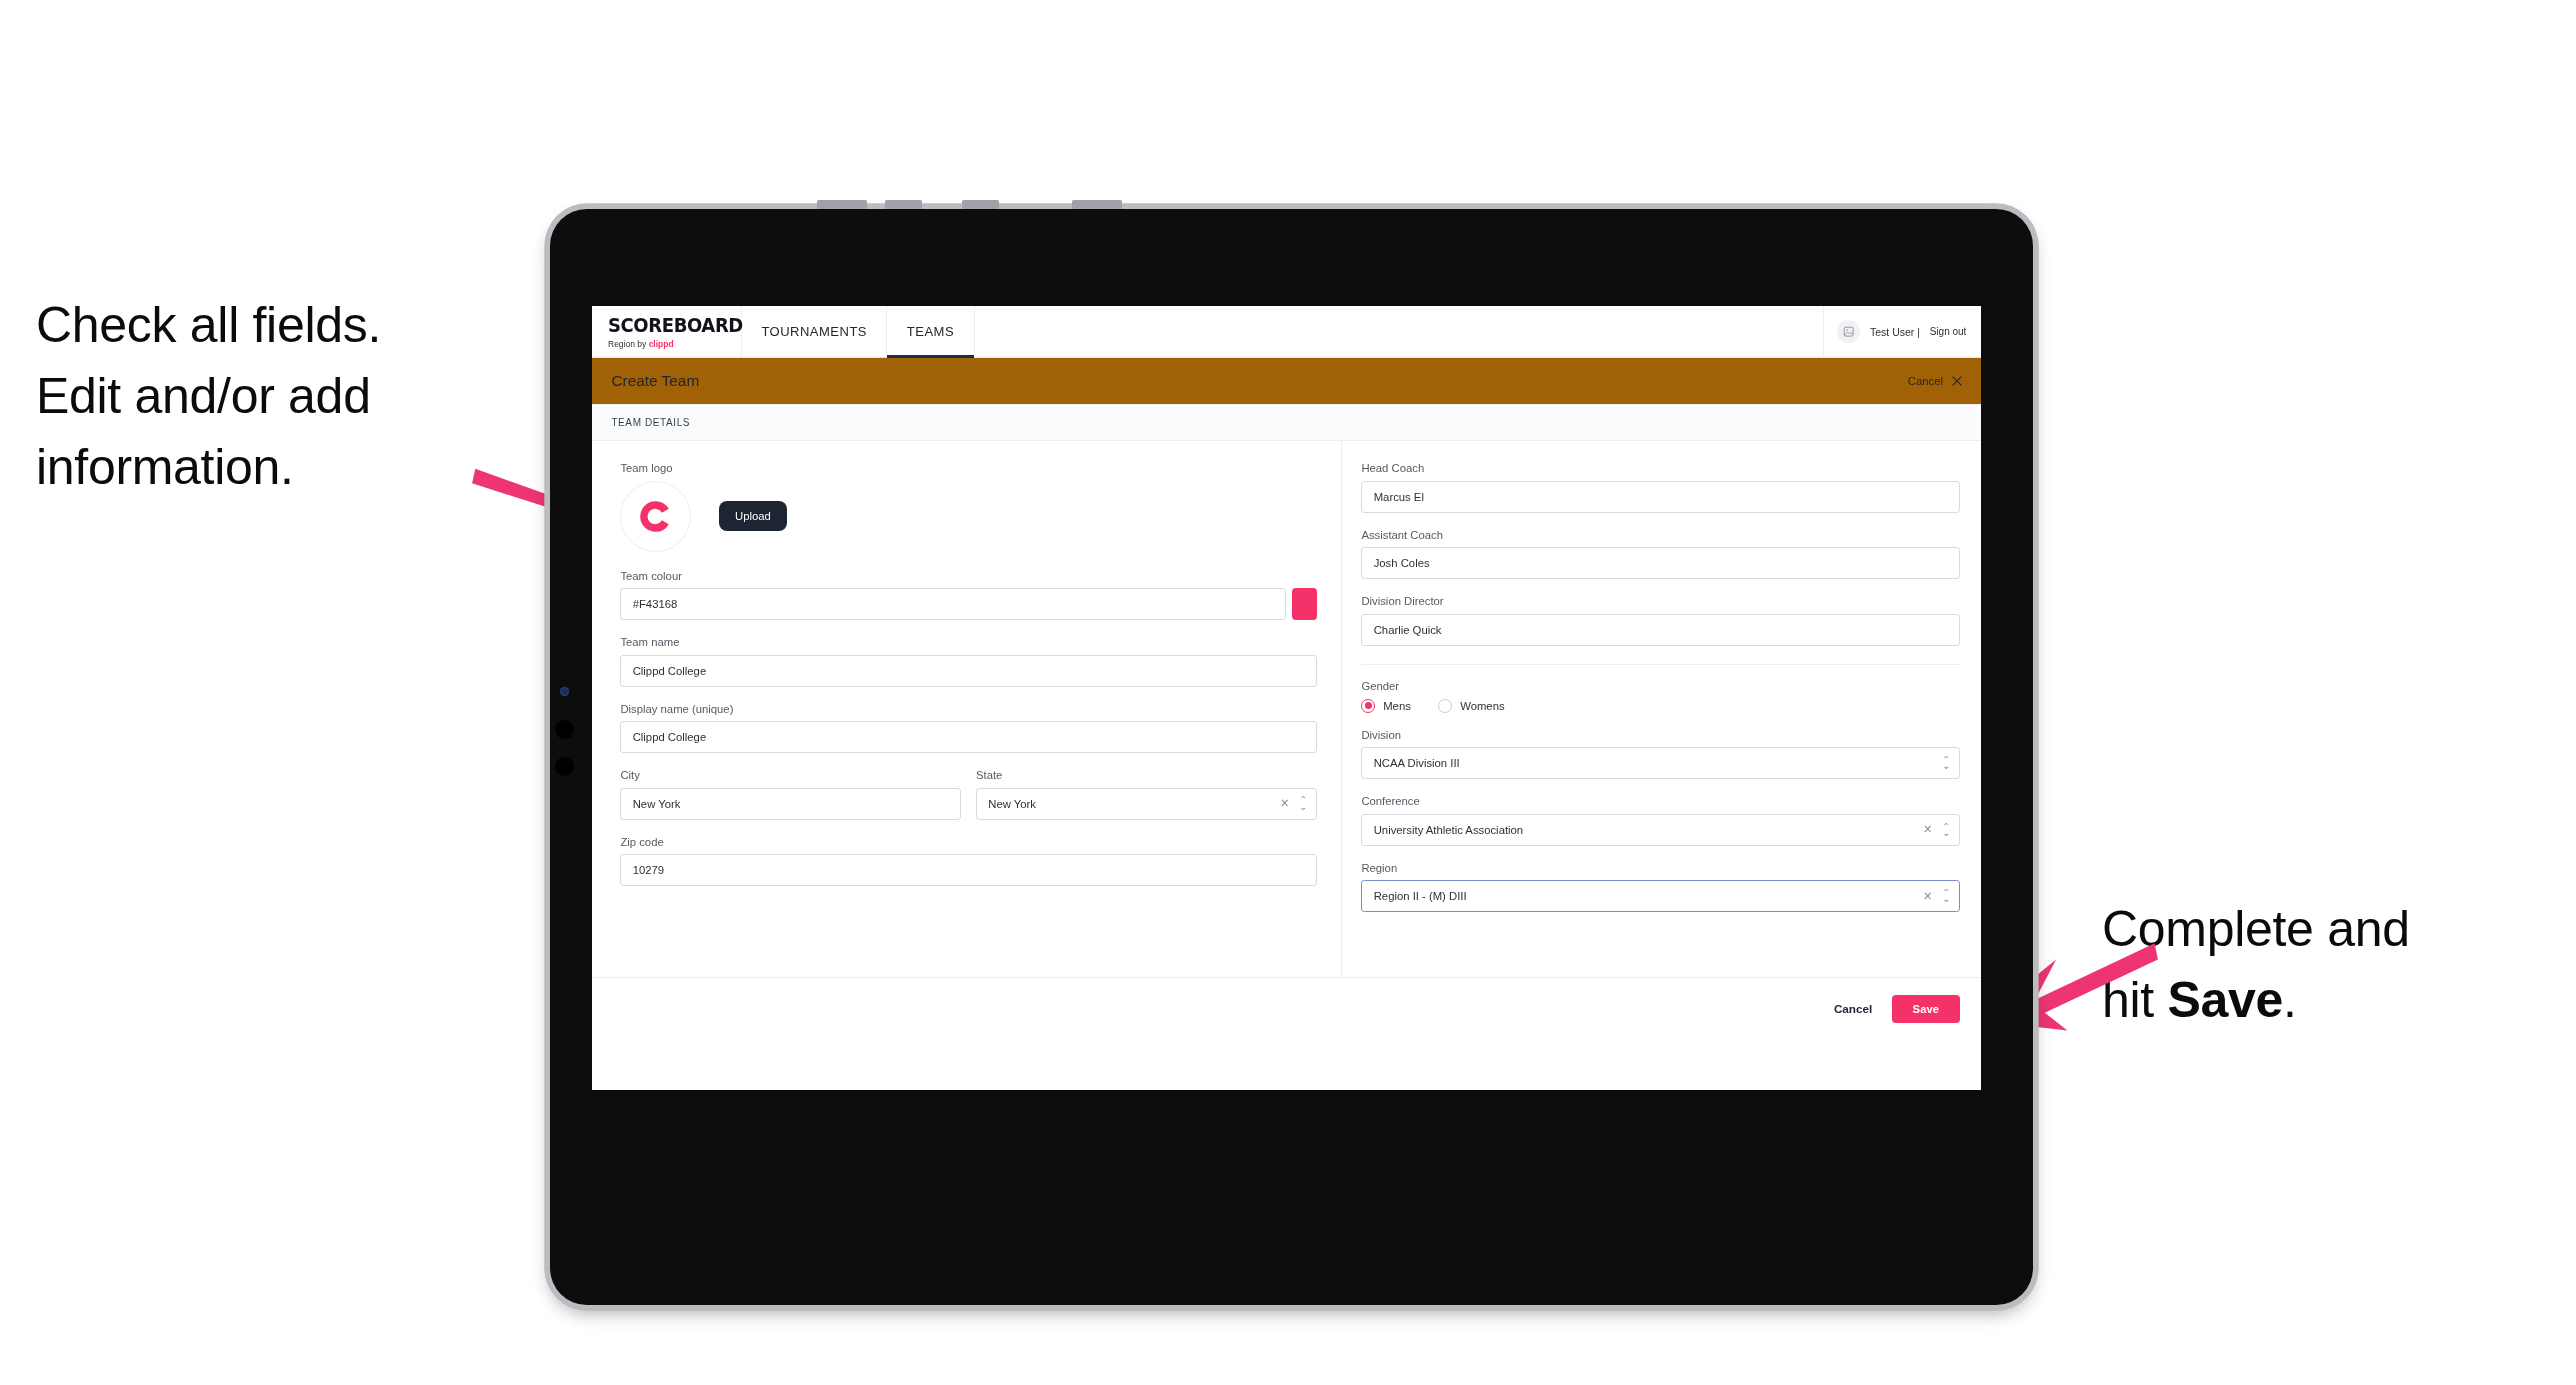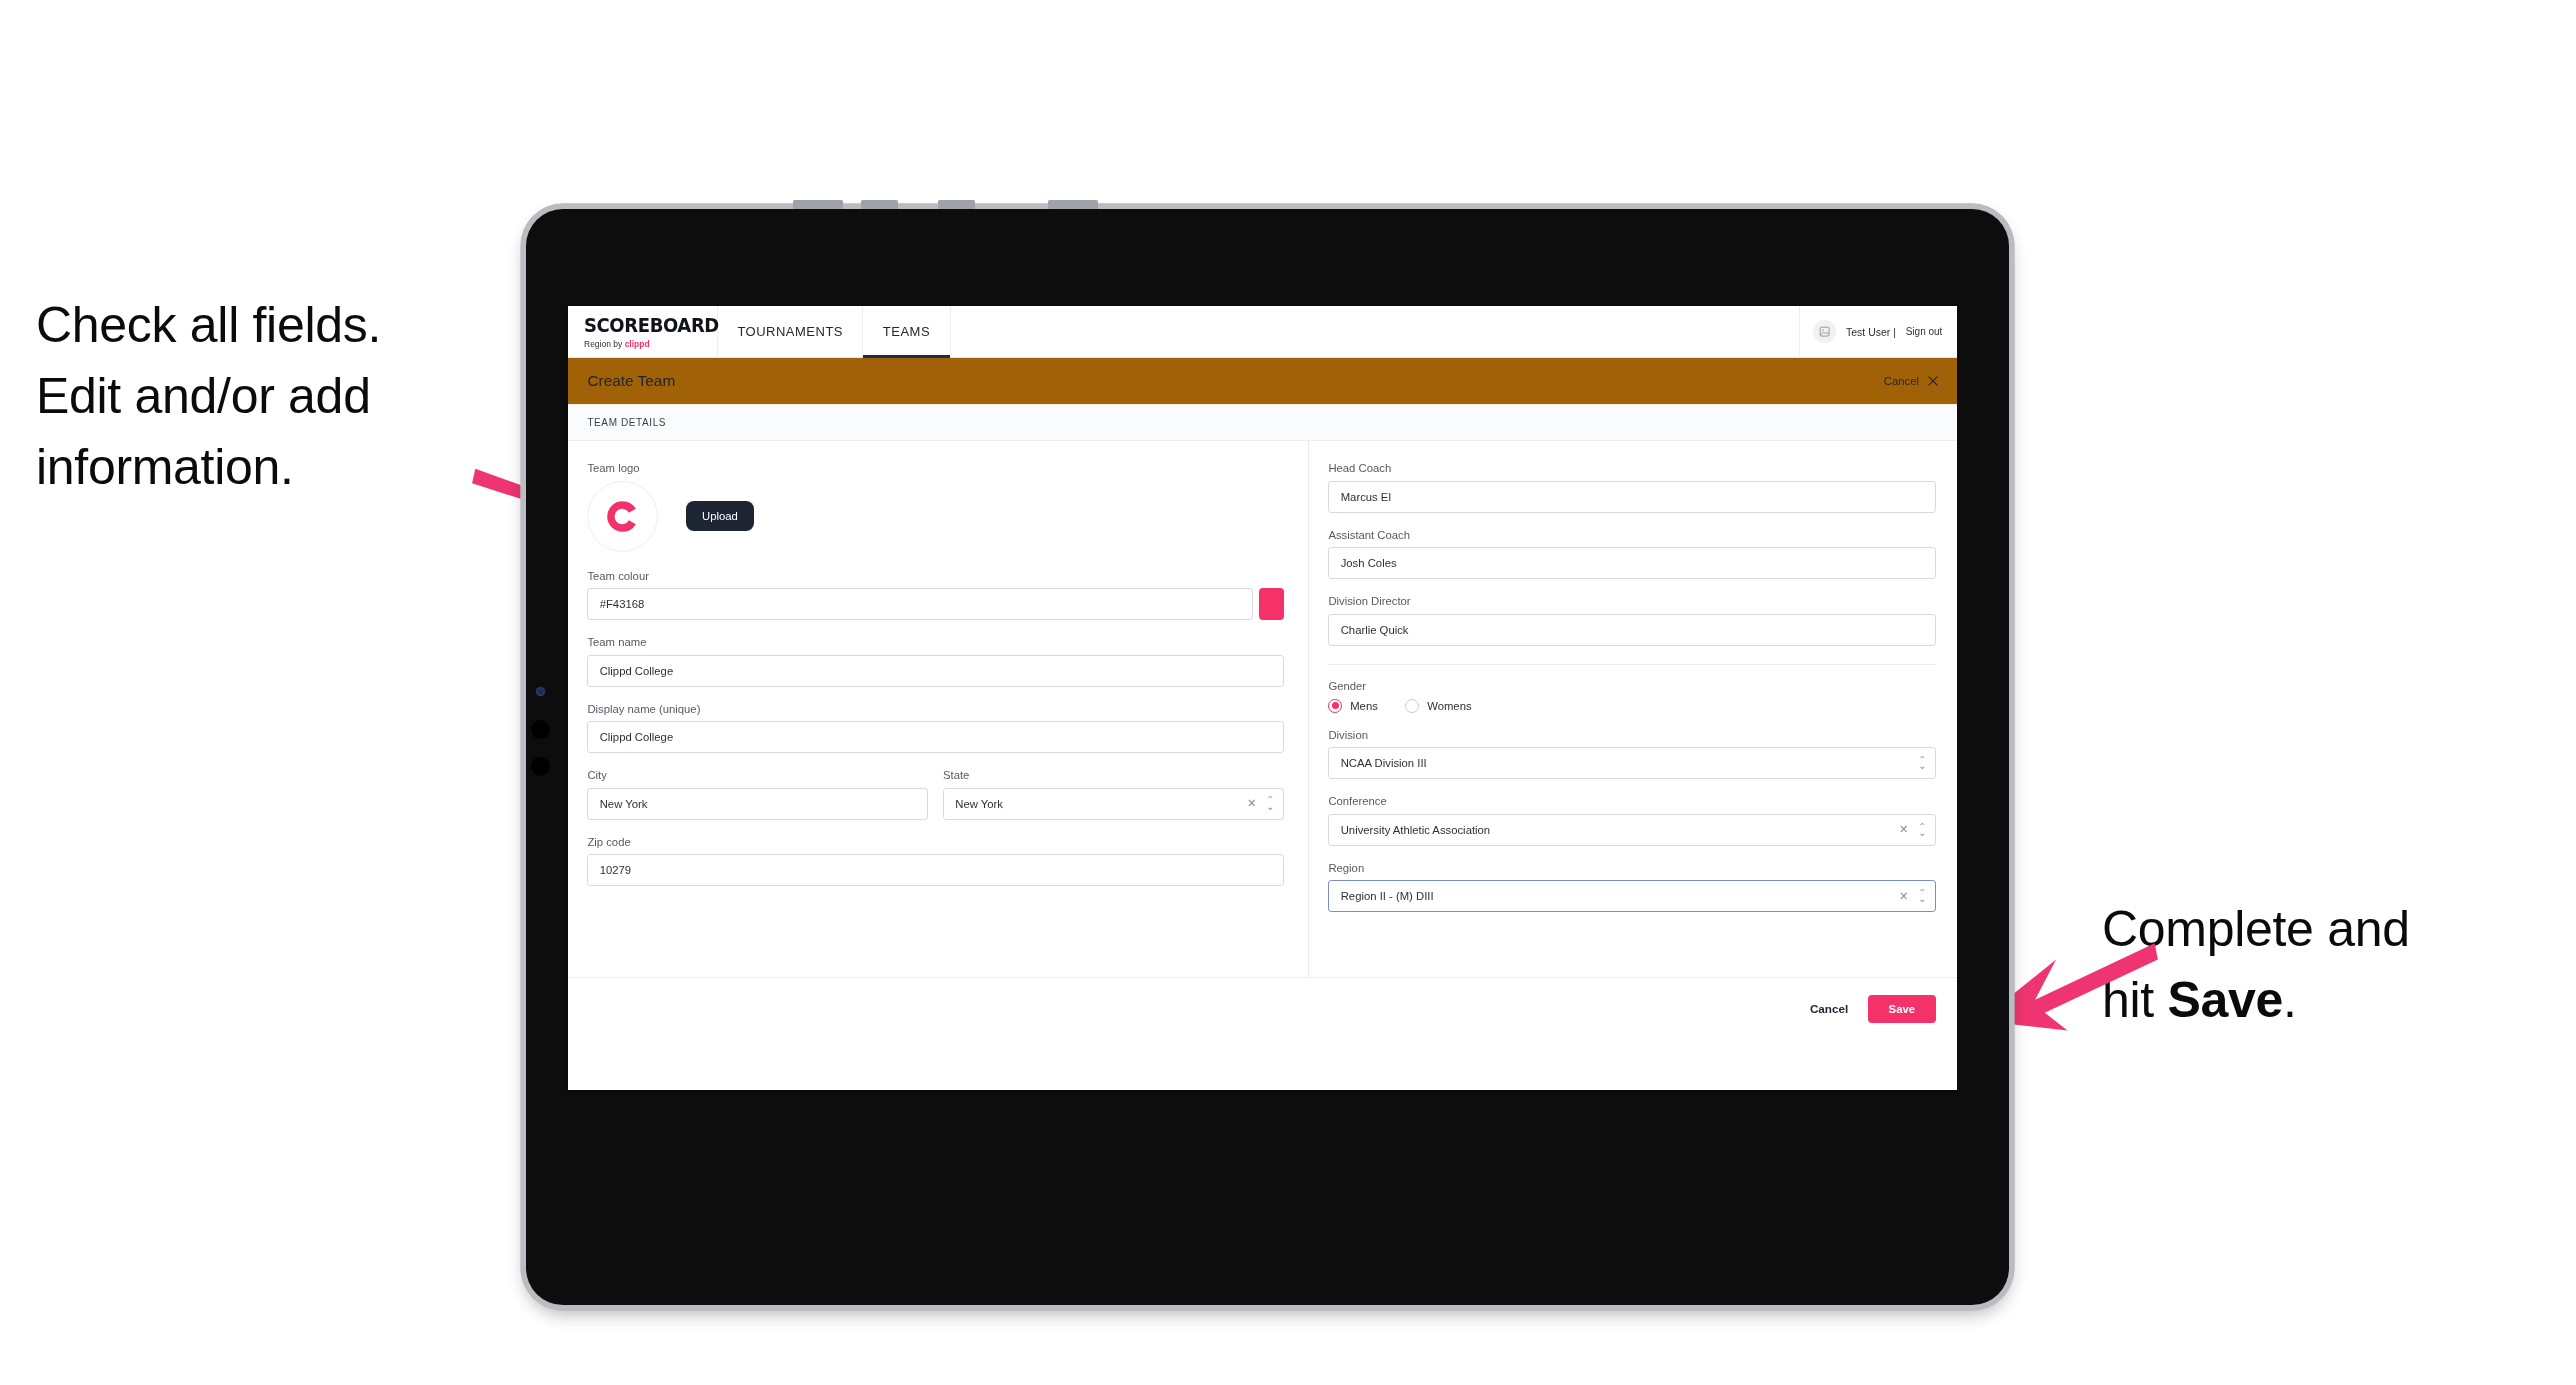--- a/index.html
+++ b/index.html
@@ -24,21 +24,21 @@
   }
   #annot-left  { left: 36px; top: 250px; width: 535px; }
   #annot-right { left: 2102px; top: 783px; width: 454px; }
   .annot b { font-weight: 700; }
 
   .arrow { position: absolute; }
 
   
   #tablet {
     position: absolute;
-    left: 526px; top: 209px;
+    left: 550px; top: 209px;
     width: 1483px; height: 1096px;
     background: #0d0d0d;
     border-radius: 37px;
     box-shadow: 0 0 0 5.7px #b9bcc0, 0 8px 18px rgba(0,0,0,.32);
   }
   
   .edge-btn { position: absolute; background: #9fa3a8; border-radius: 1.6px; }
   
   .lens { position: absolute; border-radius: 50%; background: #000; }
   .lens.blue { background: #1b2c52; box-shadow: inset 0 0 2.4px #3a5da8; }
@@ -106,21 +106,21 @@
 
   
   #sectionbar {
     height: 36px; display: flex; align-items: center; padding: 0 19.4px;
     background: #fafbfc; border-bottom: 0.8px solid #eceef0;
     font-size: 10px; letter-spacing: 0.6px; color: #3a3f47;
   }
 
   
   #cols { display: flex; height: 536px; }
-  #colL { width: 740px; padding: 21px 24px 0 19.4px; }
+  #colL { width: 740px; padding: 21px 24px 0 19.4px; margin-left: 9px; }
   #colR { flex: 1; padding: 21px 21px 0 19.4px; border-left: 0.8px solid #e9ebee; }
 
   .lbl { font-size: 11.3px; color: #545a63; margin-bottom: 6.5px; display: block; }
   .fld {
     width: 100%; height: 32px; border: 0.8px solid #d6d9dd; border-radius: 3.2px;
     background: #fff; font-size: 11.3px; color: #2b3038; padding: 0 11.3px;
     font-family: "Liberation Sans", sans-serif; outline: none;
   }
   .grp { margin-bottom: 16px; }
 

